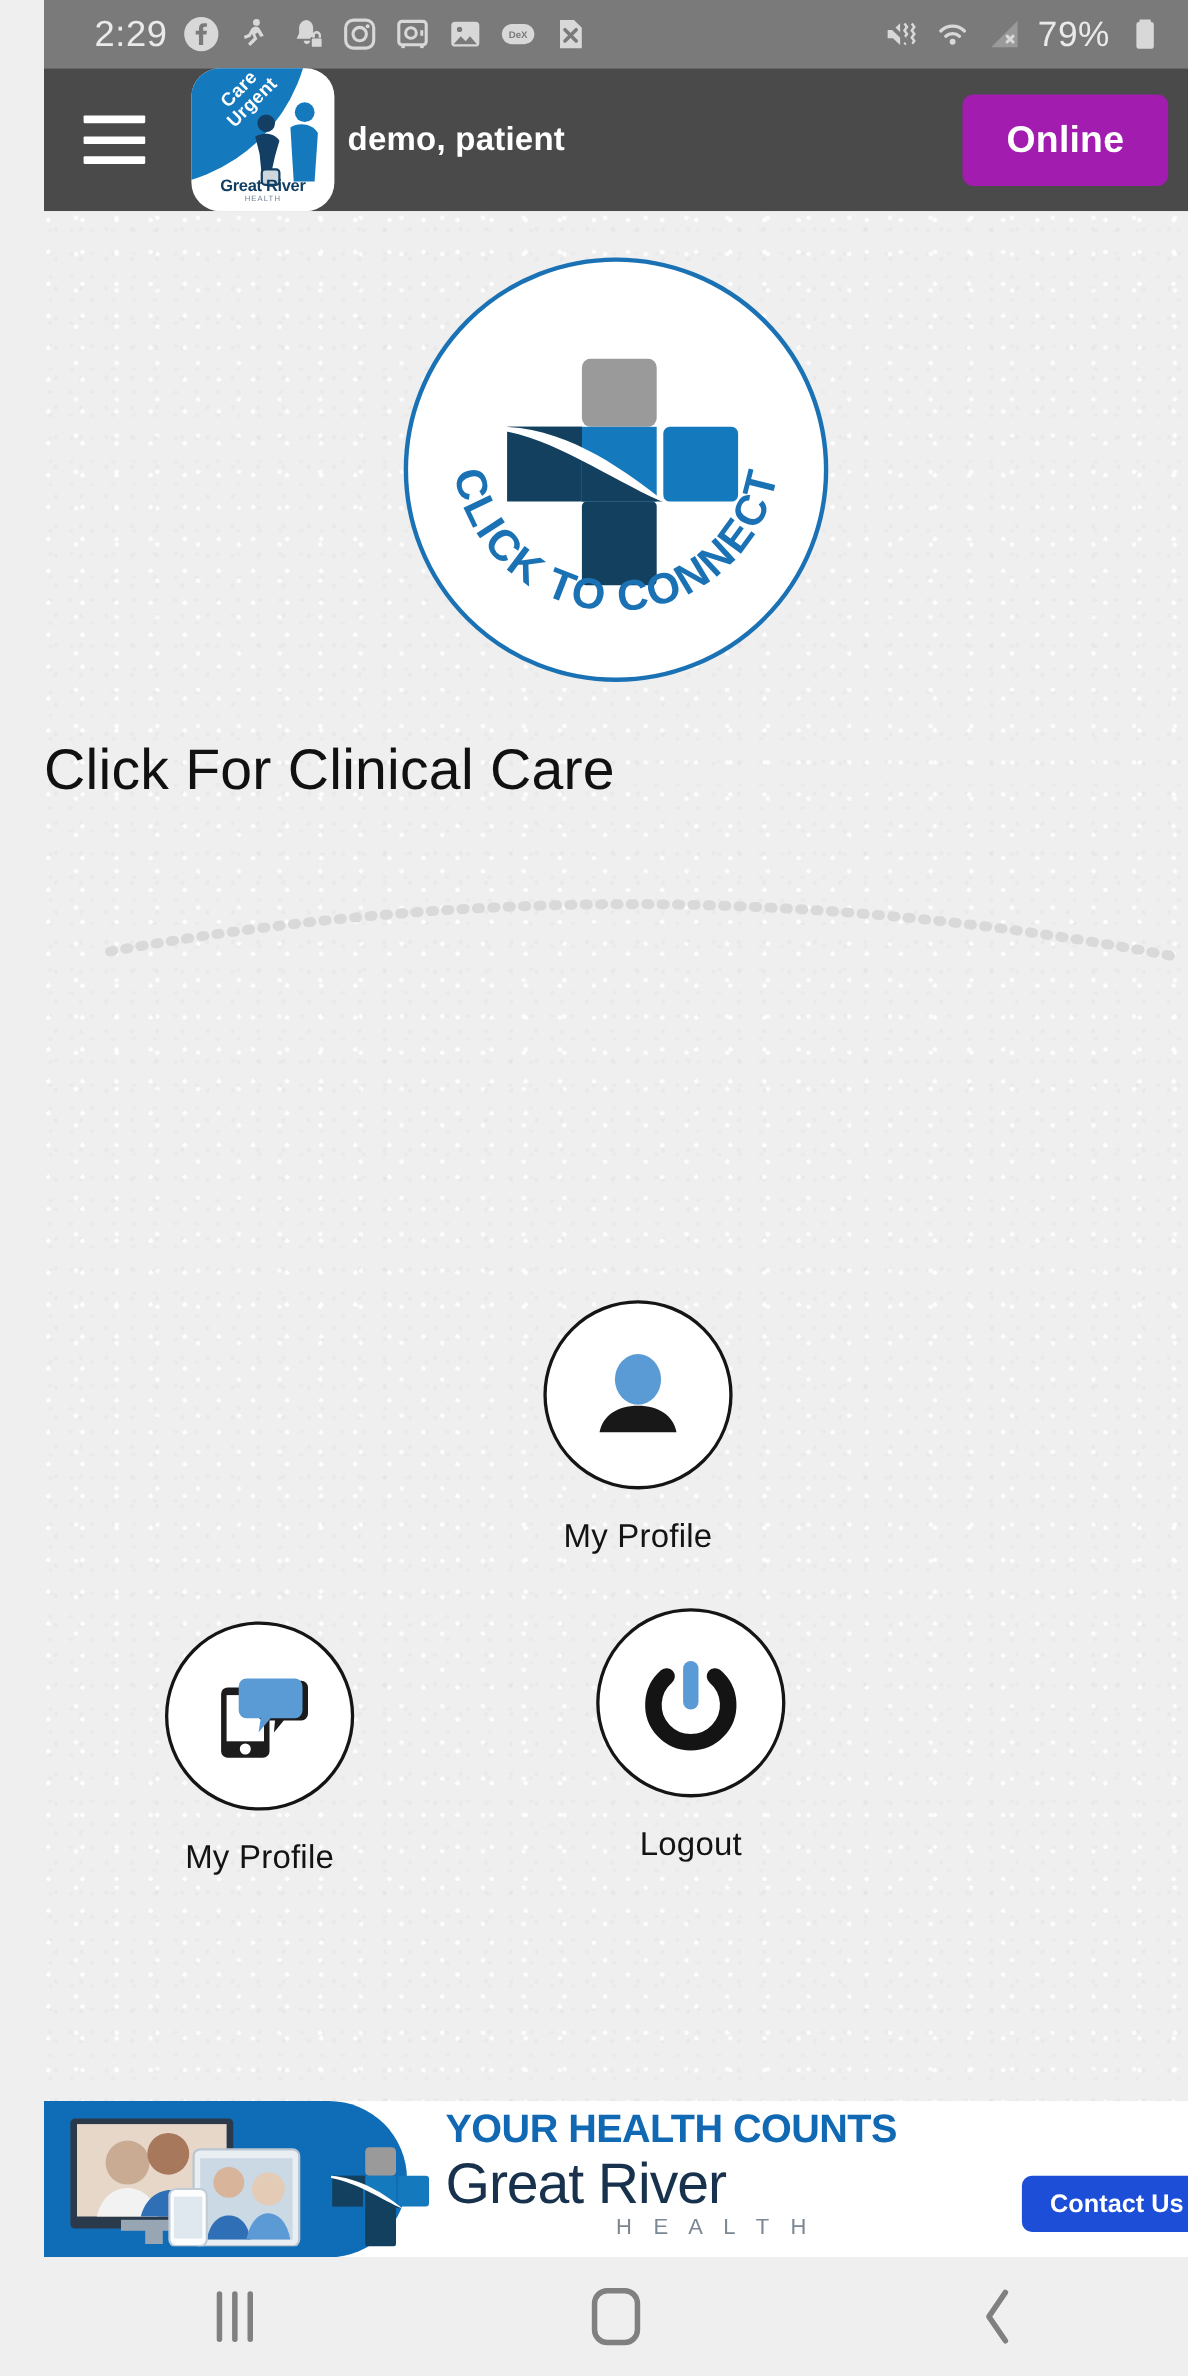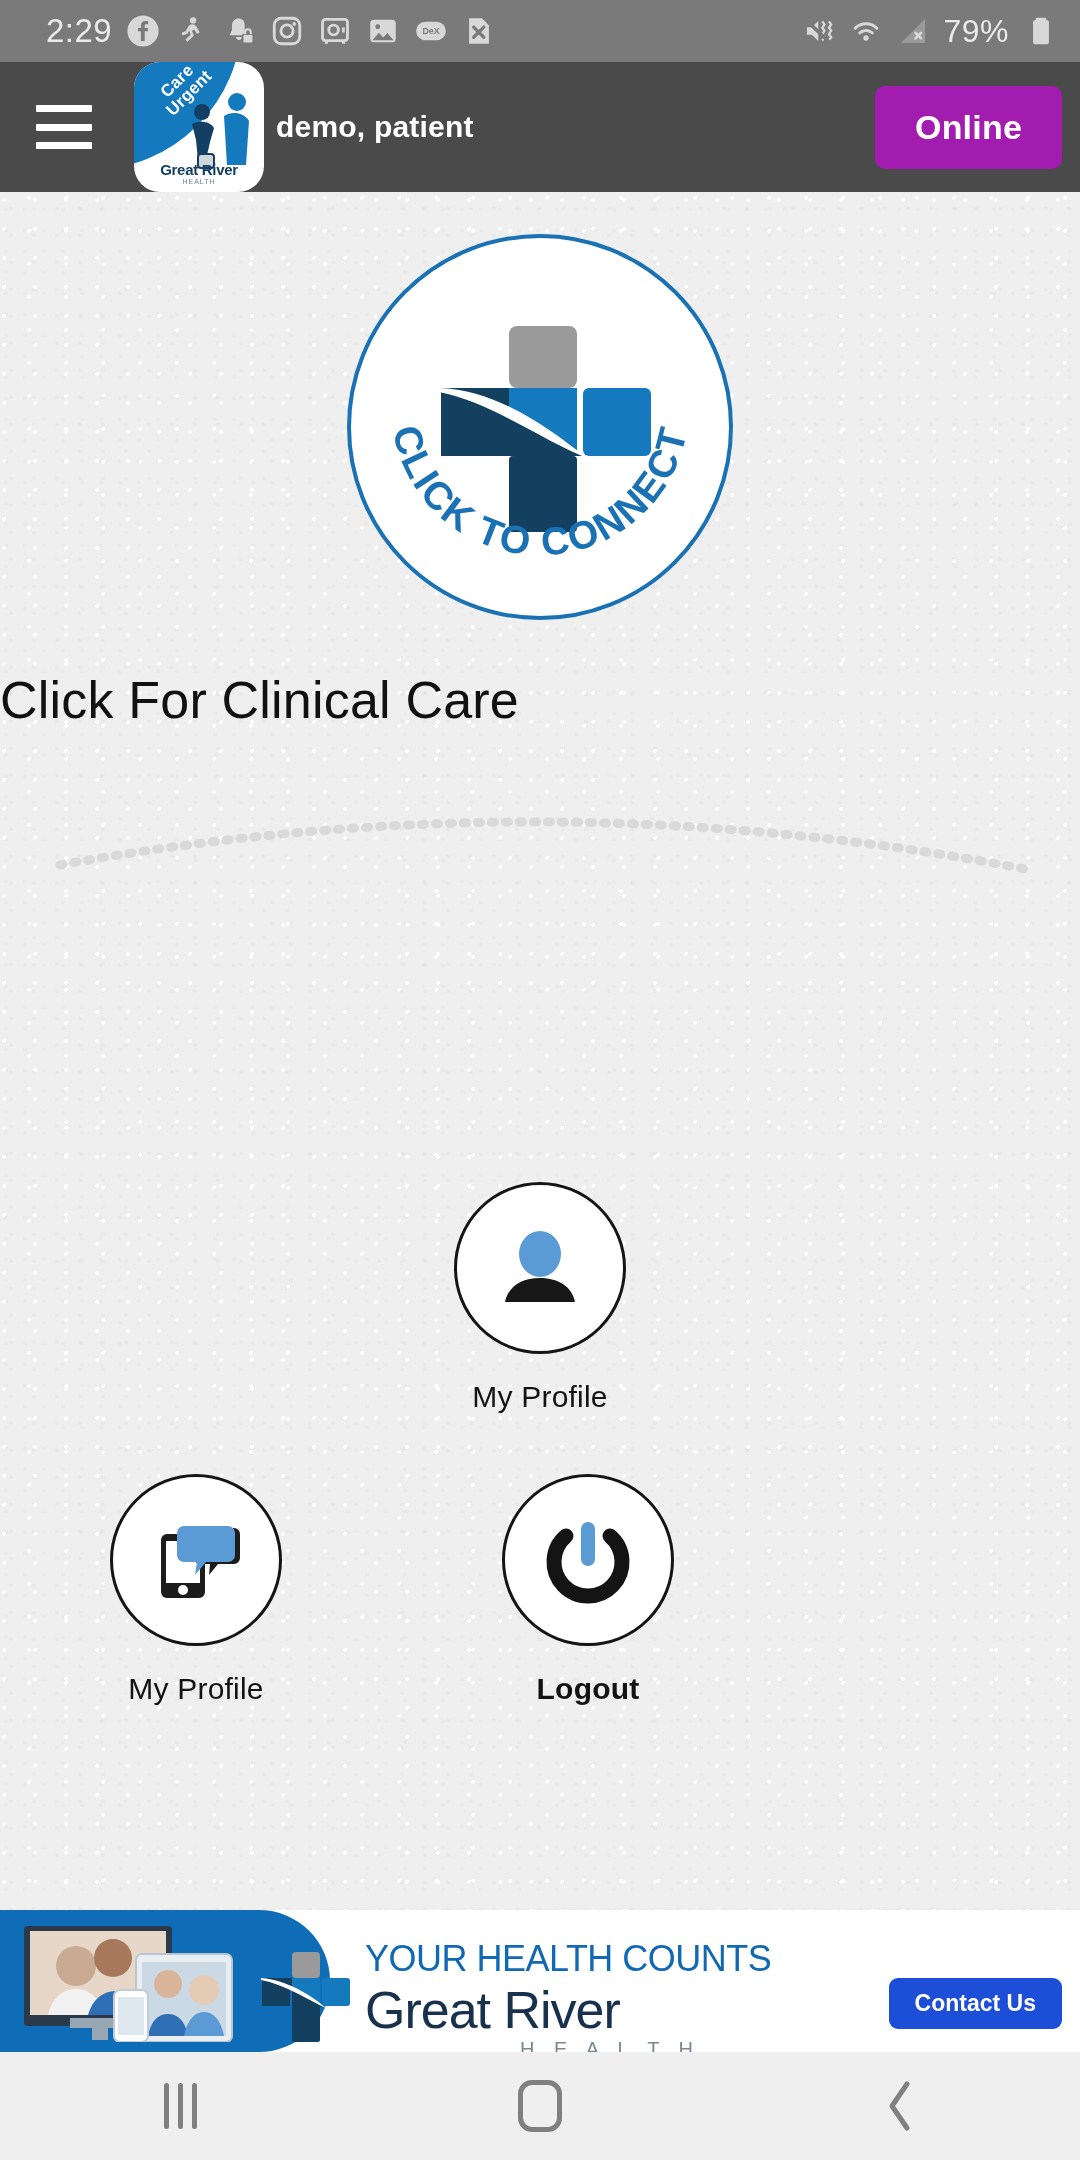--- a/index.html
+++ b/index.html
@@ -2,21 +2,21 @@
 <html><head>
 <meta charset="utf-8">
 <style>
   * { box-sizing: border-box; margin: 0; padding: 0; }
   html, body {
     width: 1080px; height: 2160px;
     font-family: "Liberation Sans", sans-serif;
     background: #efefef;
     overflow: hidden;
   }
-  .phone { position: relative; width: 1080px; height: 2160px; display: flex; flex-direction: column; }
+  .phone { position: relative; width: 1080px; height: 2160px; display: flex; flex-direction: column; padding-left: 40px; }
 
   
   .statusbar {
     height: 62px; background: #7a7a7a; flex: 0 0 62px;
     display: flex; align-items: center; padding: 0 22px 0 46px;
     color: #e8e8e8;
   }
   .sb-time { font-size: 33px; letter-spacing: .5px; font-weight: 400; color:#eaeaea; }
   .sb-left { display: flex; align-items: center; gap: 14px; }
   .sb-right { display: flex; align-items: center; gap: 13px; margin-left: auto; }
@@ -87,37 +87,36 @@
   .tiles { position:absolute; top: 990px; left:0; right:0; }
   .tile { position:absolute; width: 260px; text-align:center; }
   .tile .circle {
     width:172px; height:172px; border-radius:50%; background:#fff;
     border: 3px solid #151515; margin: 0 auto; position:relative;
     display:flex; align-items:center; justify-content:center;
   }
   .tile .lbl { margin-top: 26px; font-size: 30px; color:#131313; letter-spacing:.2px; }
   .tile-profile { left: 410px; top: 0; }
   .tile-messages { left: 66px; top: 292px; }
-  .tile-logout { left: 458px; top: 292px; width: 260px; font-weight: bold; }
+  .tile-logout { left: 458px; top: 280px; width: 260px; }
 
   
   .banner {
     position:absolute; bottom: 0; left: 0; width: 1080px; height: 142px;
     background: #fff; overflow: hidden; display:flex; align-items:center;
   }
   .banner .leftblob {
     position:absolute; left:0; top:0; width: 330px; height:142px;
     background:#0f6cb6; border-radius: 0 160px 160px 0;
   }
   .banner .photos { position:absolute; left: 18px; top: 12px; width: 300px; height:120px; }
   .banner .copy { position:absolute; left: 365px; top: 4px; width: 520px; }
   .banner .hl {
-    font-size: 36px; font-weight: 400; color:#1169b4; letter-spacing:-.5px; white-space:nowrap;
+    font-size: 36px; font-weight: 700; color:#1169b4; letter-spacing:-.5px; white-space:nowrap;
     font-family:"Liberation Sans", sans-serif;
-    margin-top:24px;
   }
   .banner .brand { font-size: 52px; color:#18324d; letter-spacing:-1px; line-height:56px; margin-top:2px;}
   .banner .sub { font-size: 20px; color:#7b8893; letter-spacing: 7px; text-align:center; width: 330px; margin-left:80px;}
   .banner .minicross { position:absolute; left: 258px; top: 40px; width:96px; height:96px;}
   .banner .contact {
     position:absolute; right: 18px; top: 68px; background:#1d4ed8; color:#fff;
     font-size: 23px; font-weight:700; padding: 12px 26px; border-radius: 9px; border:none; cursor:pointer;
     white-space:nowrap;
   }
 

